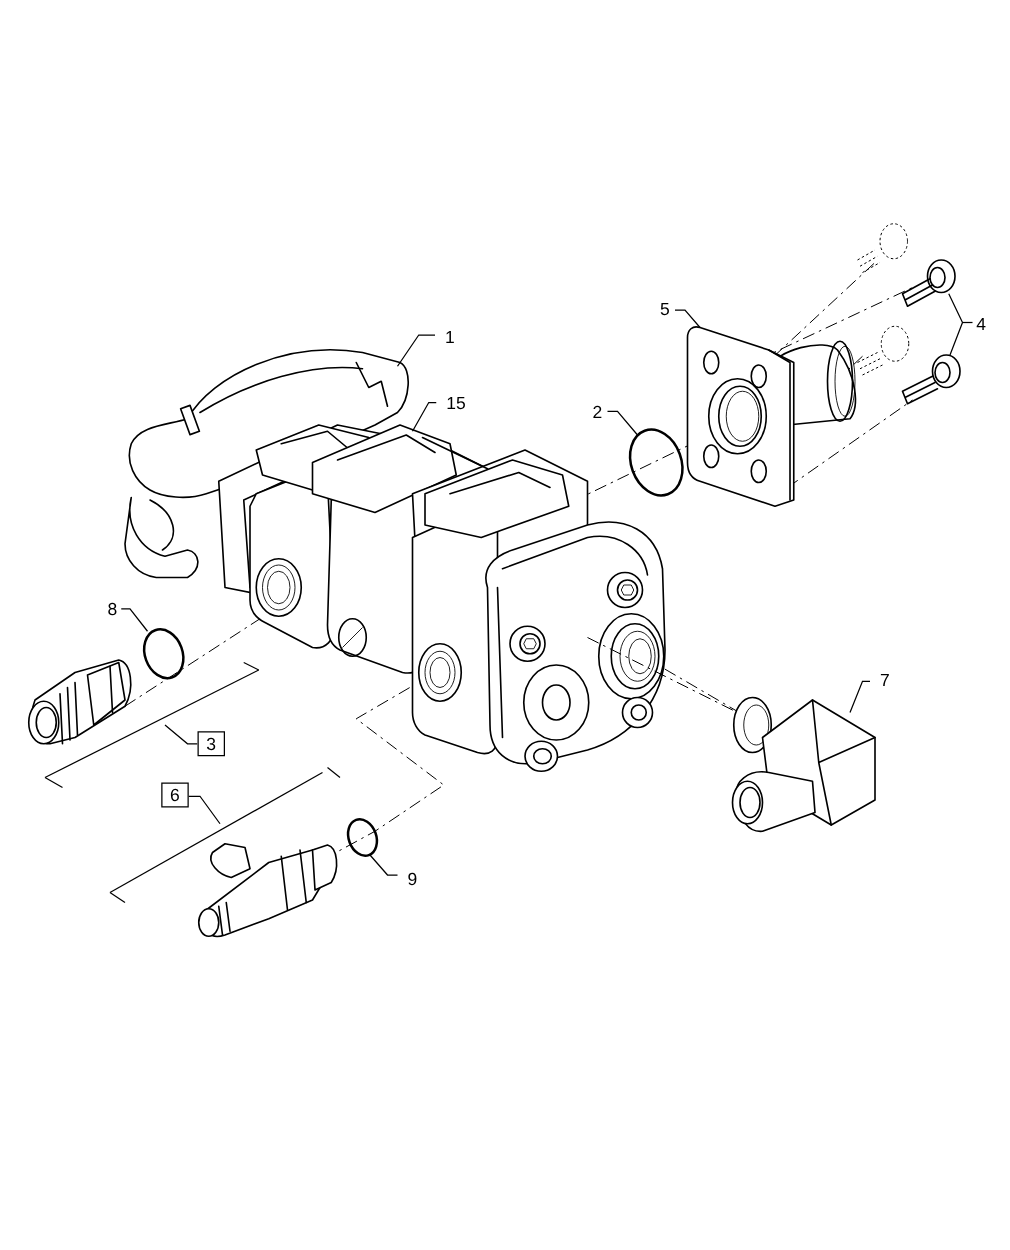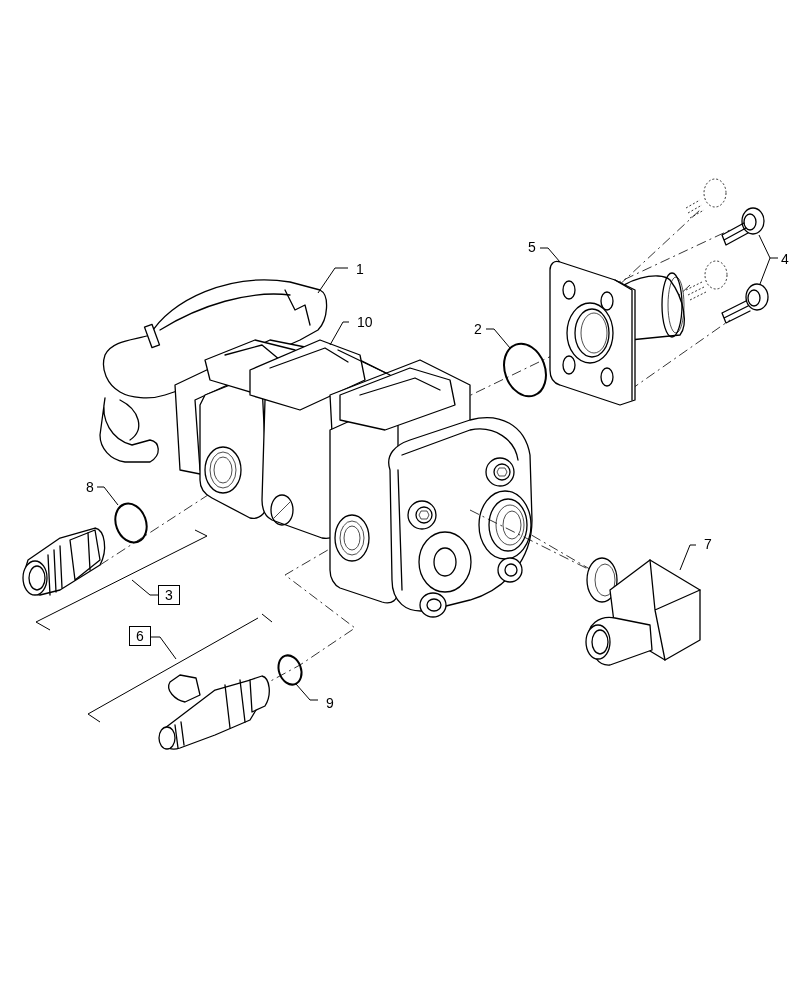--- a/index.html
+++ b/index.html
@@ -185,21 +185,21 @@
     <polyline class="leader" points="540,248 548,248 560,262"></polyline>
     <polyline class="leader" points="759,235 770,258 760,284"></polyline>
     <line class="leader" x1="770" y1="258" x2="778" y2="258"></line>
     <polyline class="leader" points="97,487 104,487 118,505"></polyline>
     <polyline class="leader" points="318,700 310,700 296,684"></polyline>
     <polyline class="leader" points="696,545 690,545 680,570"></polyline>
   </g>
 </svg>
 
 <div class="callout" style="left:356px;top:262px;">1</div>
-<div class="callout" style="left:357px;top:315px;">10</div>
+<div class="callout" style="left:357px;top:315px;">15</div>
 <div class="callout" style="left:474px;top:322px;">2</div>
 <div class="callout" style="left:528px;top:240px;">5</div>
 <div class="callout" style="left:781px;top:252px;">4</div>
 <div class="callout" style="left:86px;top:480px;">8</div>
 <div class="boxed" style="left:158px;top:585px;">3</div>
 <div class="boxed" style="left:129px;top:626px;">6</div>
 <div class="callout" style="left:326px;top:696px;">9</div>
 <div class="callout" style="left:704px;top:537px;">7</div>
 
 </div>

